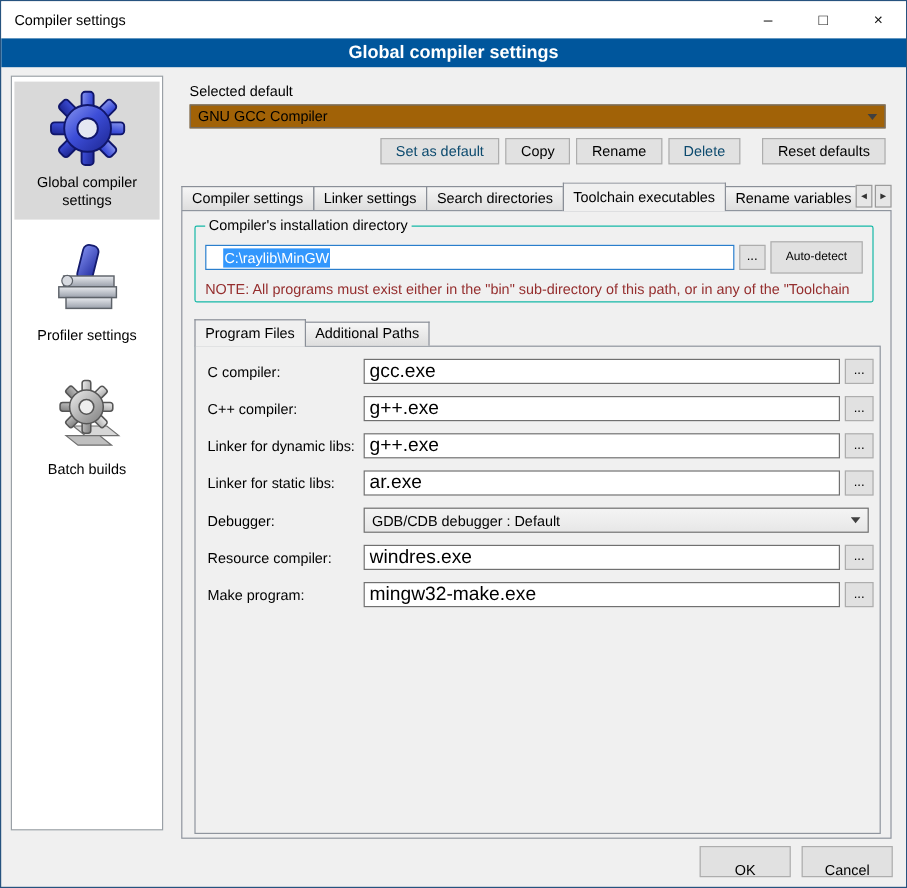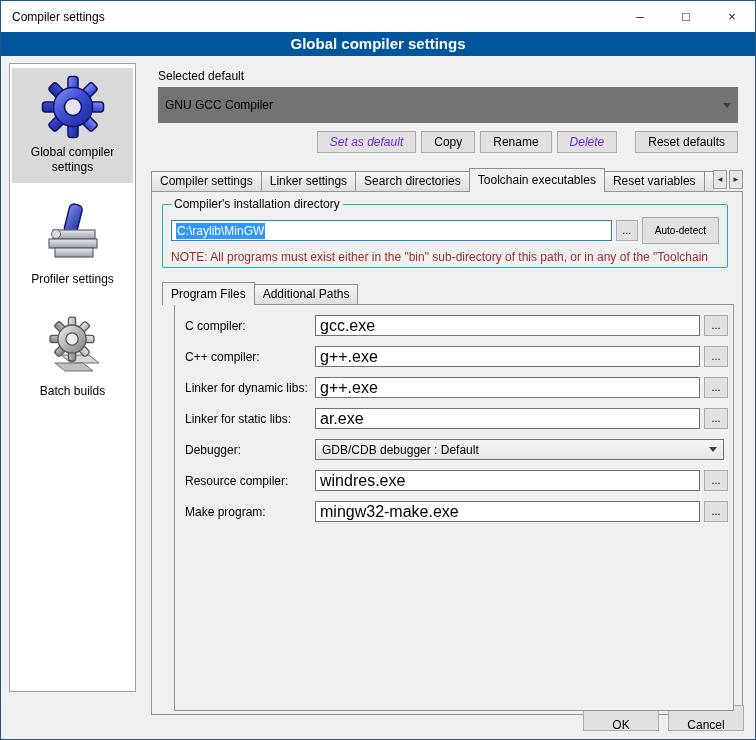--- a/index.html
+++ b/index.html
@@ -26,32 +26,32 @@
              background:#fff; border:1px solid #9aa0a6; padding:4px 2px; }
   .side-item { display:flex; flex-direction:column; align-items:center;
                padding:7px 2px 8px; margin-bottom:12px; text-align:center; line-height:1.25; }
   .side-item.selected { background:#d9d9d9; }
   .icon64 { width:64px; height:64px; margin-bottom:6px; }
 
   
   .main { position:absolute; left:145px; top:62px; width:603px; height:640px; }
   .label-sel { margin:6px 10px 4px 12px; }
 
-  .combo { height:36px; border:1px solid #707070; background:#737373;
+  .combo { height:20px; border:1px solid #707070; background:#a16207;
            display:flex; align-items:center; padding:0 22px 0 6px; position:relative;
            white-space:nowrap; overflow:hidden; }
   .combo .arrow-zone { position:absolute; right:1px; top:1px; bottom:1px; width:18px;
                        display:flex; align-items:center; justify-content:center; }
   .tri-down { width:0; height:0; border-left:4px solid transparent;
               border-right:4px solid transparent; border-top:5px solid #404040; }
   .compiler-combo { margin:0 11px 0 12px; }
 
   .btn { height:22px; background:#e1e1e1; border:1px solid #adadad;
          font-family:inherit; font-size:12px; padding:0 12px; color:#000; }
-  .btn.disabled { color:#6d28d9;font-style:italic; }
+  .btn.disabled { color:#0c4a6e; }
   .btn-row { display:flex; justify-content:flex-end; gap:5px; margin:8px 11px 0 12px; }
   .btn-row .gap { width:8px; }
 
   
   .tabstrip { position:relative; z-index:2; height:24px; margin:15px 6px -1px 5px; }
   .tabs-clip { position:absolute; left:0; right:29px; top:0; bottom:0;
                display:flex; align-items:flex-end; overflow:hidden; }
   .tab { flex:0 0 auto; height:20px; line-height:19px; padding:0 8px; margin-bottom:1px;
          background:linear-gradient(#f6f6f6,#dedede); border:1px solid #8a8f98;
          border-bottom:none; white-space:nowrap; }
@@ -64,34 +64,34 @@
 
   .tab-panel { position:relative; margin:0 6px 0 5px; height:524px;
                border:1px solid #8f959e; background:#f0f0f0; }
 
   
   .groupbox { position:absolute; left:10px; right:14px; top:12px; height:64px;
               border:1px solid #14b8a6; border-radius:2px; padding:12px 8px 4px; }
   .groupbox-title { position:absolute; top:-8px; left:8px; background:#f0f0f0; padding:0 3px; }
   .dir-row { display:flex; gap:4px; align-items:center; }
   .dir-input { flex:1; height:21px; border:1px solid #2a7ecc; background:#fff;
-               display:flex; align-items:center; padding:0 4px; overflow:hidden; white-space:nowrap; }
+               display:flex; align-items:center; padding:0 14px; overflow:hidden; white-space:nowrap; }
   .dir-input .sel { background:var(--selection-bg,#3297fd); color:var(--selection-fg,#fff); padding:1px 1px; }
   .mini-btn { width:22px; height:21px; background:#e1e1e1; border:1px solid #adadad;
               font-family:inherit; font-size:11px; line-height:1; padding:0; }
   .autodetect { height:27px; background:#e1e1e1; border:1px solid #adadad;
                 font-family:inherit; font-size:10px; padding:0 12px; }
   .note { margin-top:6px; color:var(--note-text,#952e2e); white-space:nowrap; overflow:hidden; }
 
   
   .subtabstrip { position:absolute; left:10px; top:90px; height:23px; z-index:2;
                  display:flex; align-items:flex-end;justify-content:flex-end; }
   .subtabstrip .tab.active { height:23px; }
   .subpanel { position:absolute; left:10px; right:8px; top:112px; bottom:3px; z-index:1;
-              border:1px solid #8f959e; background:#f0f0f0; padding-top:10px;margin-left:12px; }
+              border:1px solid #8f959e; background:#f0f0f0; padding-top:10px; }
   .frow { display:flex; align-items:center; height:21px; margin:0 5px 10px 10px; }
   .flabel { width:130px; flex:none; }
   .fin { flex:1; height:21px; border:1px solid #707070; background:#fff;
          padding:0 4px; font-family:inherit; font-size:16px; color:#000; }
   .browse { width:24px; height:21px; margin-left:4px; background:#e1e1e1;
             border:1px solid #adadad; font-family:inherit; font-size:11px; line-height:1; padding:0; }
   .combo.small { flex:1; height:21px; margin-right:4px;
                  background:linear-gradient(#f4f4f4,#e7e7e7); }
 
   
@@ -205,21 +205,21 @@
       <span class="gap"></span>
       <button class="btn">Reset defaults</button>
     </div>
 
     <div class="tabstrip">
       <div class="tabs-clip">
         <div class="tab">Compiler settings</div>
         <div class="tab">Linker settings</div>
         <div class="tab">Search directories</div>
         <div class="tab active">Toolchain executables</div>
-        <div class="tab">Reset variables</div>
+        <div class="tab">Rename variables</div>
         <div class="tab">Build options</div>
       </div>
       <div class="tab-scroll">
         <button class="scrollbtn">◄</button>
         <button class="scrollbtn">►</button>
       </div>
     </div>
 
     <div class="tab-panel">
 

